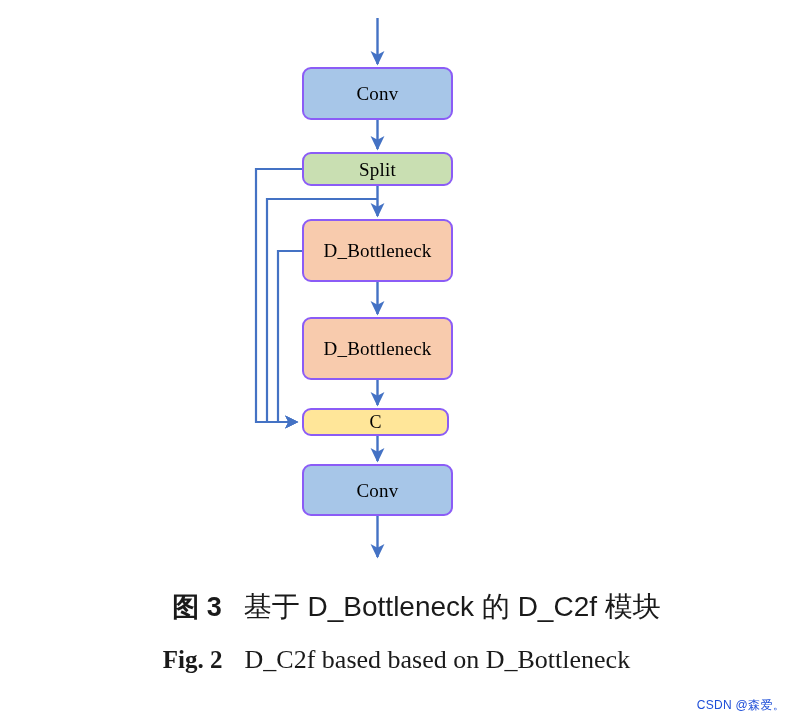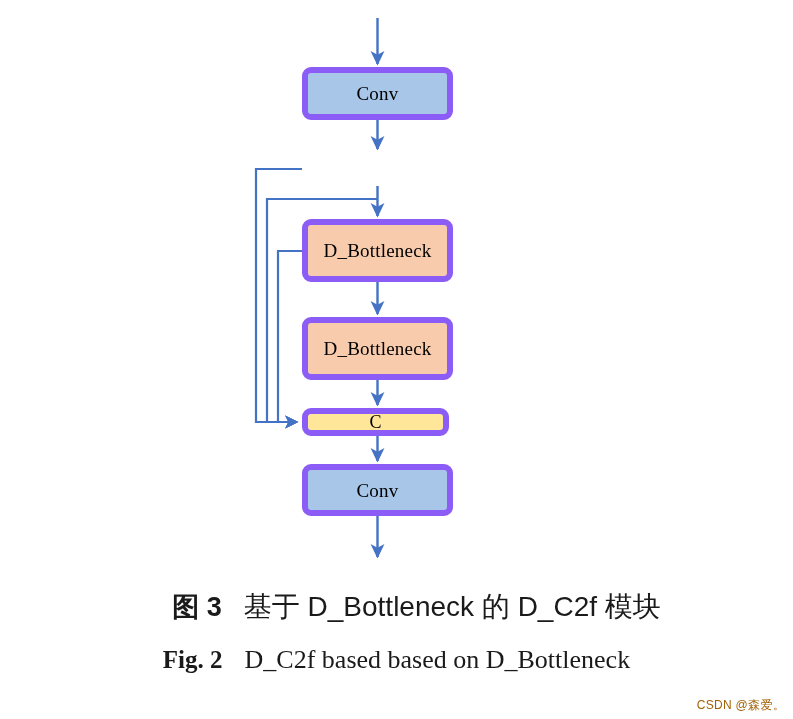--- a/index.html
+++ b/index.html
@@ -27,21 +27,21 @@
     position: absolute;
     left: 0;
     top: 0;
     width: 793px;
     height: 575px;
   }
 
   .node-box {
     position: absolute;
     box-sizing: border-box;
-    border: 6px solid #8b5cf6;
+    border: 2px solid #8b5cf6;
     border-radius: 9px;
     display: flex;
     align-items: center;
     justify-content: center;
     font-family: "Liberation Serif", serif;
     color: #000000;
     letter-spacing: 0.2px;
   }
 
   .node-label {
@@ -140,21 +140,21 @@
     display: inline-block;
     width: 22px;
   }
 
   #watermark {
     position: absolute;
     right: 8px;
     bottom: 5px;
     font-family: "Liberation Sans", sans-serif;
     font-size: 12px;
-    color: #a16207;
+    color: #1d4ed8;
     letter-spacing: 0.3px;
   }
 </style>
 </head>
 <body>
 
 <div id="figure-canvas">
 
   <svg class="svg-layer" viewBox="0 0 793 575" xmlns="http://www.w3.org/2000/svg">
     <defs>
@@ -181,20 +181,23 @@
 
     <path d="M377,199 L267,199 L267,422 L297,422" fill="none" stroke="#4472C4" stroke-width="2.2" marker-end="url(#arrowhead)"></path>
 
     <path d="M302,251 L278,251 L278,422 L297,422" fill="none" stroke="#4472C4" stroke-width="2.2" marker-end="url(#arrowhead)"></path>
   </svg>
 
   <div class="node-box" id="node-conv-top" style="background:#A7C6E8;">
     <span class="node-label">Conv</span>
   </div>
 
+  <div class="node-box" id="node-split" style="background:#C9DFB2;">
+    <span class="node-label">Split</span>
+  </div>
 
   <div class="node-box" id="node-bottleneck-1" style="background:#F8CBAD;">
     <span class="node-label">D_Bottleneck</span>
   </div>
 
   <div class="node-box" id="node-bottleneck-2" style="background:#F8CBAD;">
     <span class="node-label">D_Bottleneck</span>
   </div>
 
   <div class="node-box" id="node-concat" style="background:#FFE699;">

